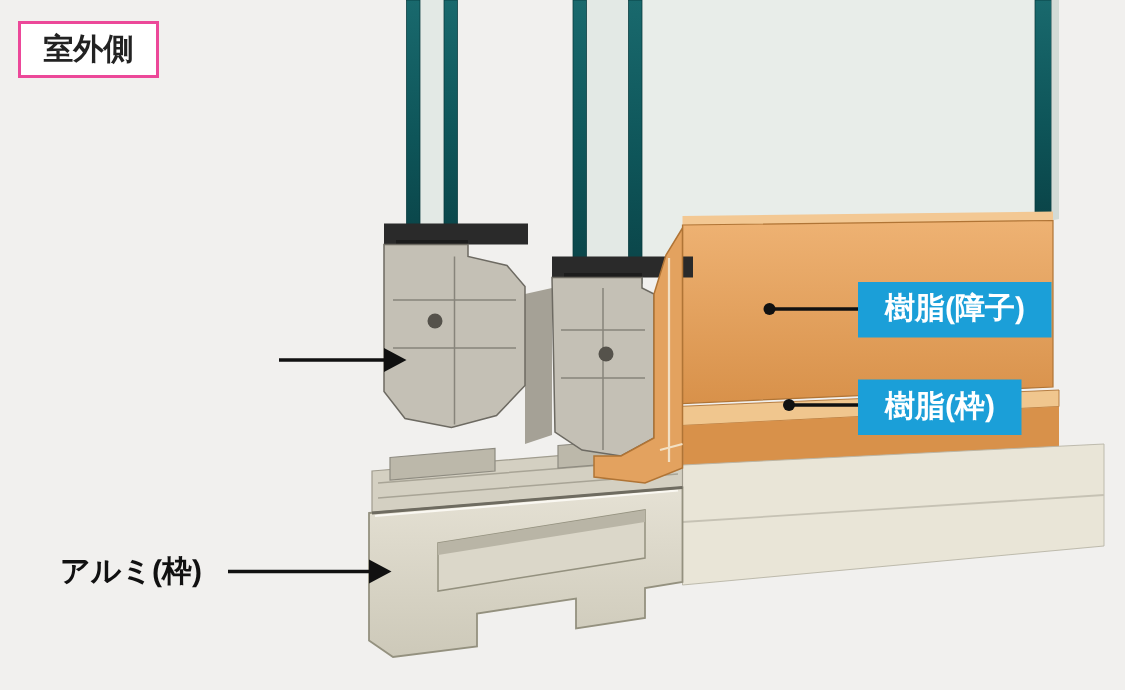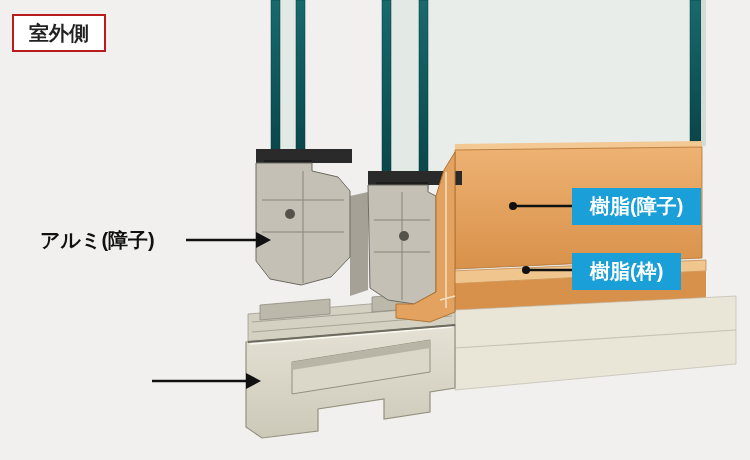--- a/index.html
+++ b/index.html
@@ -10,21 +10,21 @@
   #stage{
     position:relative;
     width:750px;height:460px;
     background:#f1f0ee;
     overflow:hidden;
   }
   #stage svg{position:absolute;left:0;top:0;}
   .corner-box{
     position:absolute;
     background:#ffffff;
-    border:2px solid #b91c1c;
+    border:2px solid #ec4899;
     padding:6px 15px;
     font-size:20px;
     font-weight:700;
     color:#222;
     line-height:1.1;
     white-space:nowrap;
   }
   #outdoor-box{left:12px;top:14px;}
   #indoor-box{left:648px;top:397px;}
   .side-label{
@@ -151,19 +151,19 @@
       <line x1="572" y1="206" x2="516" y2="206" stroke="#111" stroke-width="2.4"></line>
       <circle cx="513" cy="206" r="4" fill="#111"></circle>
       <line x1="572" y1="270" x2="529" y2="270" stroke="#111" stroke-width="2.4"></line>
       <circle cx="526" cy="270" r="4" fill="#111"></circle>
     </g>
   </svg>
 
   <div class="corner-box" id="outdoor-box">室外側</div>
 
 
-  <div class="side-label" id="alum-shoji-label">アルミ(障子)</div>
 
+  <div class="side-label" id="alum-waku-label">アルミ(枠)</div>
 
   <div class="blue-box" id="resin-waku-box" style="background: rgb(27, 159, 216);">樹脂(枠)</div>
 
   <div class="blue-box" id="resin-shoji-box" style="background: rgb(27, 159, 216);">樹脂(障子)</div>
 </div>
 
 </body></html>

